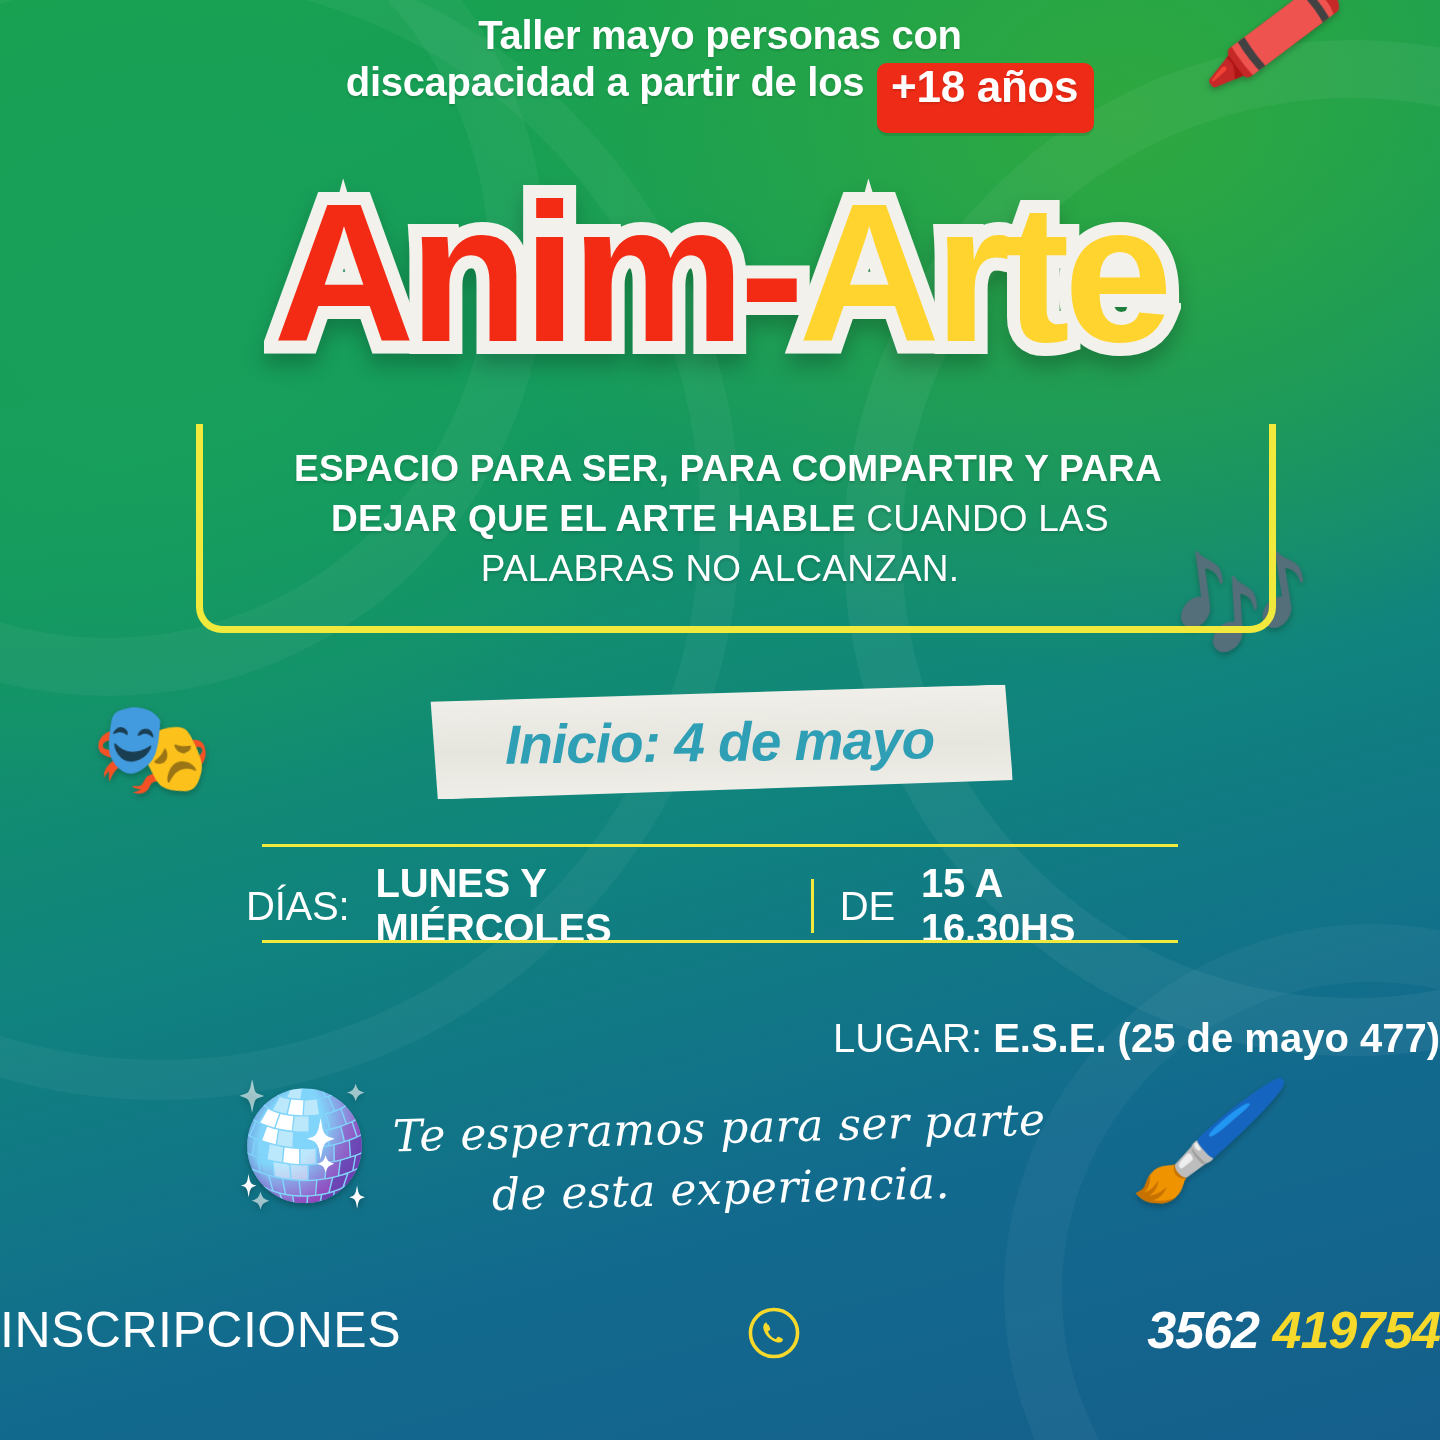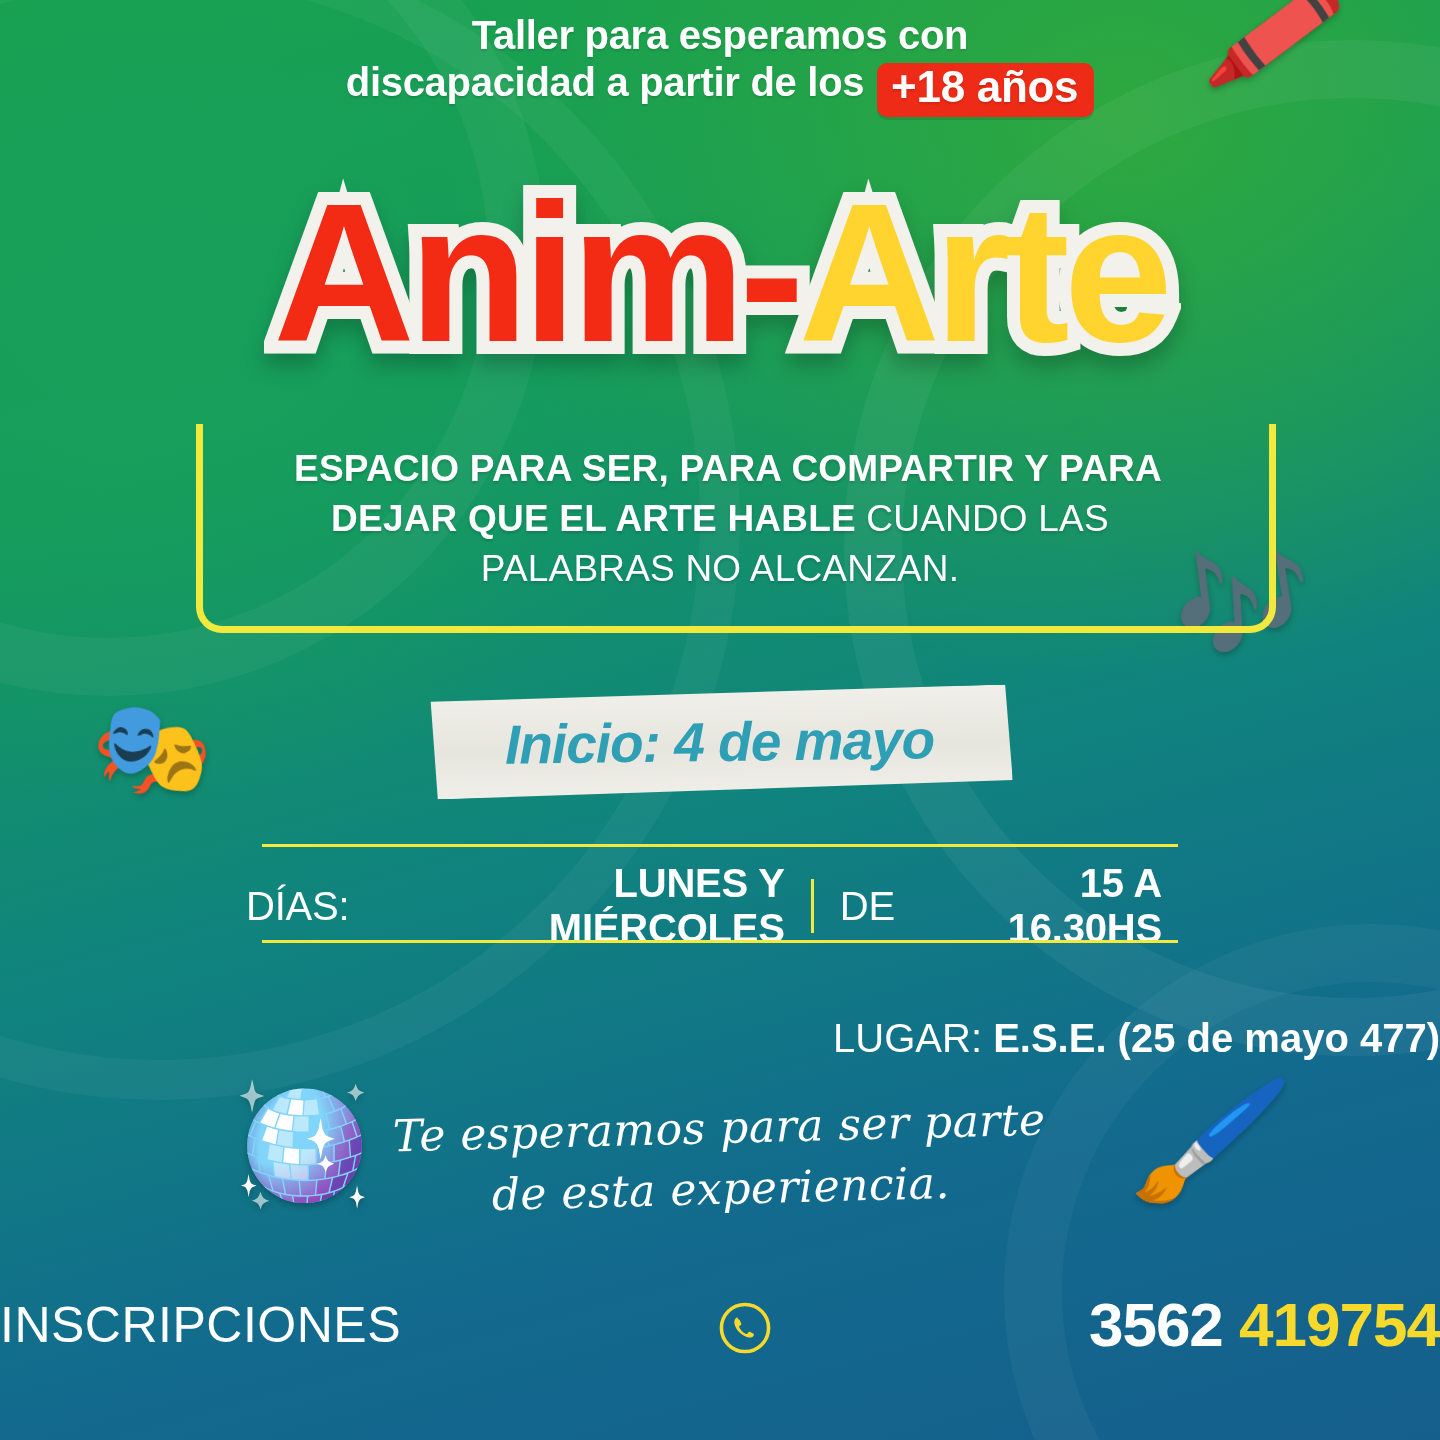--- a/index.html
+++ b/index.html
@@ -51,21 +51,21 @@
     color: #ffffff;
     letter-spacing: -0.3px;
     text-shadow: 0 2px 2px rgba(0,0,0,0.12);
   }
   .age-badge {
     display: inline-block;
     background: #ee2b16;
     color: #ffffff;
     font-weight: 900;
     font-size: 44px;
-    padding: 2px 16px 8px 14px;
+    padding: 2px 16px 24px 14px;
     border-radius: 10px;
     line-height: 1;
     position: relative;
     top: 6px;
     margin-left: 2px;
     box-shadow: 0 3px 0 rgba(0,0,0,0.10);
   }
 
   
   .sticker {
@@ -172,21 +172,21 @@
     width: 916px;
     display: flex;
     align-items: center;
     justify-content: center;
     gap: 26px;
     color: #ffffff;
     font-size: 40px;
     letter-spacing: -0.2px;
   }
   .days-row .label { font-weight: 400; }
-  .days-row .val { font-weight: 900; text-align: right; }
+  .days-row .val { font-weight: 900; }
   .vdiv {
     width: 3px;
     height: 54px;
     background: #f2e93d;
   }
 
   .place-row {
     position: absolute;
     top: 1016px;
     left: 0;
@@ -232,39 +232,40 @@
     font-weight: 400;
     letter-spacing: 0.5px;
   }
   .wa-icon {
     width: 52px;
     height: 52px;
     position: relative;
     top: 3px;
   }
   .phone {
-    font-size: 62px;
+    font-size: 52px;
     font-weight: 900;
     letter-spacing: -1px;
+    font-style: italic;
   }
   .phone .p1 { color: #ffffff; }
   .phone .p2 { color: #f7d92b; }
 </style>
 </head>
 <body>
 
 <div class="poster">
 
   <div class="swirl s1"></div>
   <div class="swirl s2"></div>
   <div class="swirl s3"></div>
   <div class="swirl s4"></div>
 
   <div class="header">
-    <div class="line">Taller para esperamos con</div>
+    <div class="line">Taller mayo personas con</div>
     <div class="line">
       <span>discapacidad a partir de los</span>
       <span class="age-badge">+18 años</span>
     </div>
   </div>
 
   <div class="sticker pencils">🖍️</div>
   <div class="sticker notes">🎶</div>
   <div class="sticker masks">🎭</div>
   <div class="sticker ball">🪩</div>

